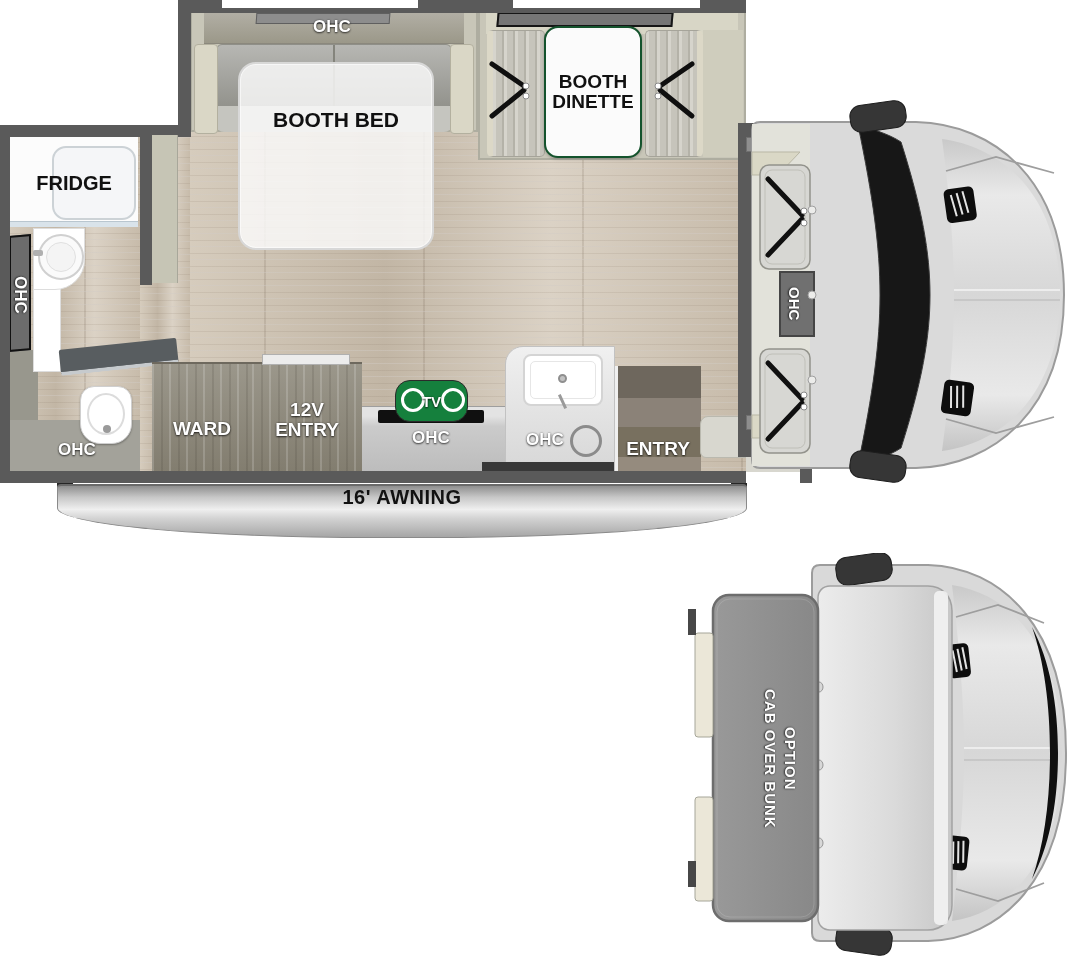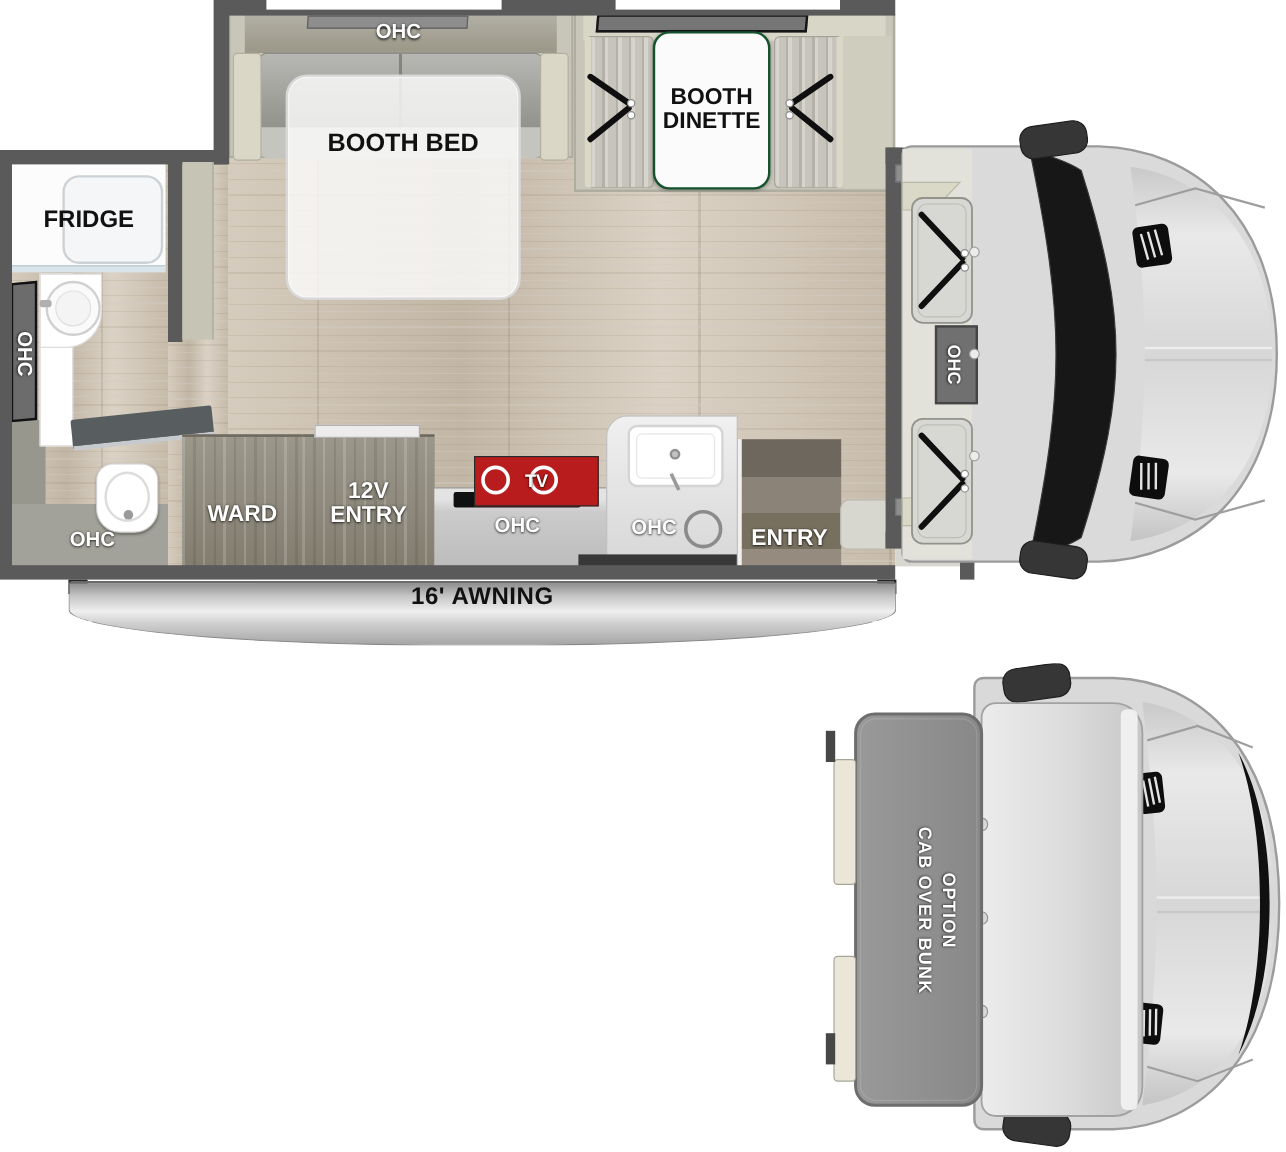--- a/index.html
+++ b/index.html
@@ -110,21 +110,21 @@
   <div class="cabwood" style="left:252px;top:362px;width:110px;height:110px;"></div>
   <div class="abs" style="left:262px;top:354px;width:88px;height:11px;background:#ececec;border:1px solid #b0b0b0;"></div>
   <div class="lbl lbl-w wrap" style="left:257px;top:400px;width:100px;font-size:19px;">12V ENTRY</div>
 
   <div class="abs" style="left:362px;top:406px;width:143px;height:66px;
               background:linear-gradient(180deg,#e3e3e3 0 14%,#cbcbcb 30%,#bcbcbc 100%);border-top:1px solid #9e9e9e;"></div>
   <div class="abs" style="left:505px;top:346px;width:110px;height:126px;border-radius:18px 0 0 0;
               background:linear-gradient(180deg,#f0f0f0,#d7d7d7);border:1px solid #c2c2c2;"></div>
 
   <div class="abs" style="left:378px;top:410px;width:106px;height:13px;background:#101010;border-radius:2px;"></div>
-  <div class="abs" style="left:395px;top:380px;width:104px;height:42px;background:#b91c1c;border:1px solid #2b2b2b;border-radius:0;">
+  <div class="abs" style="left:395px;top:380px;width:73px;height:42px;background:#15803d;border:1px solid #2b2b2b;border-radius:15px;">
     <div class="circle" style="left:5px;top:7px;width:24px;height:24px;border:3px solid #ffffff;"></div>
     <div class="circle" style="left:45px;top:7px;width:24px;height:24px;border:3px solid #ffffff;"></div>
     <div class="lbl lbl-w" style="left:0;top:12px;width:100%;font-size:15px;">TV</div>
   </div>
   <div class="lbl lbl-w" style="left:392px;top:428px;width:78px;font-size:17px;">OHC</div>
 
   <div class="abs" style="left:523px;top:354px;width:80px;height:52px;background:#ffffff;border:2px solid #d4d4d4;border-radius:8px;">
     <div class="abs" style="left:5px;top:5px;width:66px;height:38px;border:1px solid #e6e6e6;border-radius:5px;"></div>
     <div class="circle" style="left:33px;top:18px;width:9px;height:9px;background:#c2c2c2;border:2px solid #8f8f8f;"></div>
     <div class="abs" style="left:36px;top:38px;width:3px;height:15px;background:#9a9a9a;transform:rotate(-25deg);"></div>

